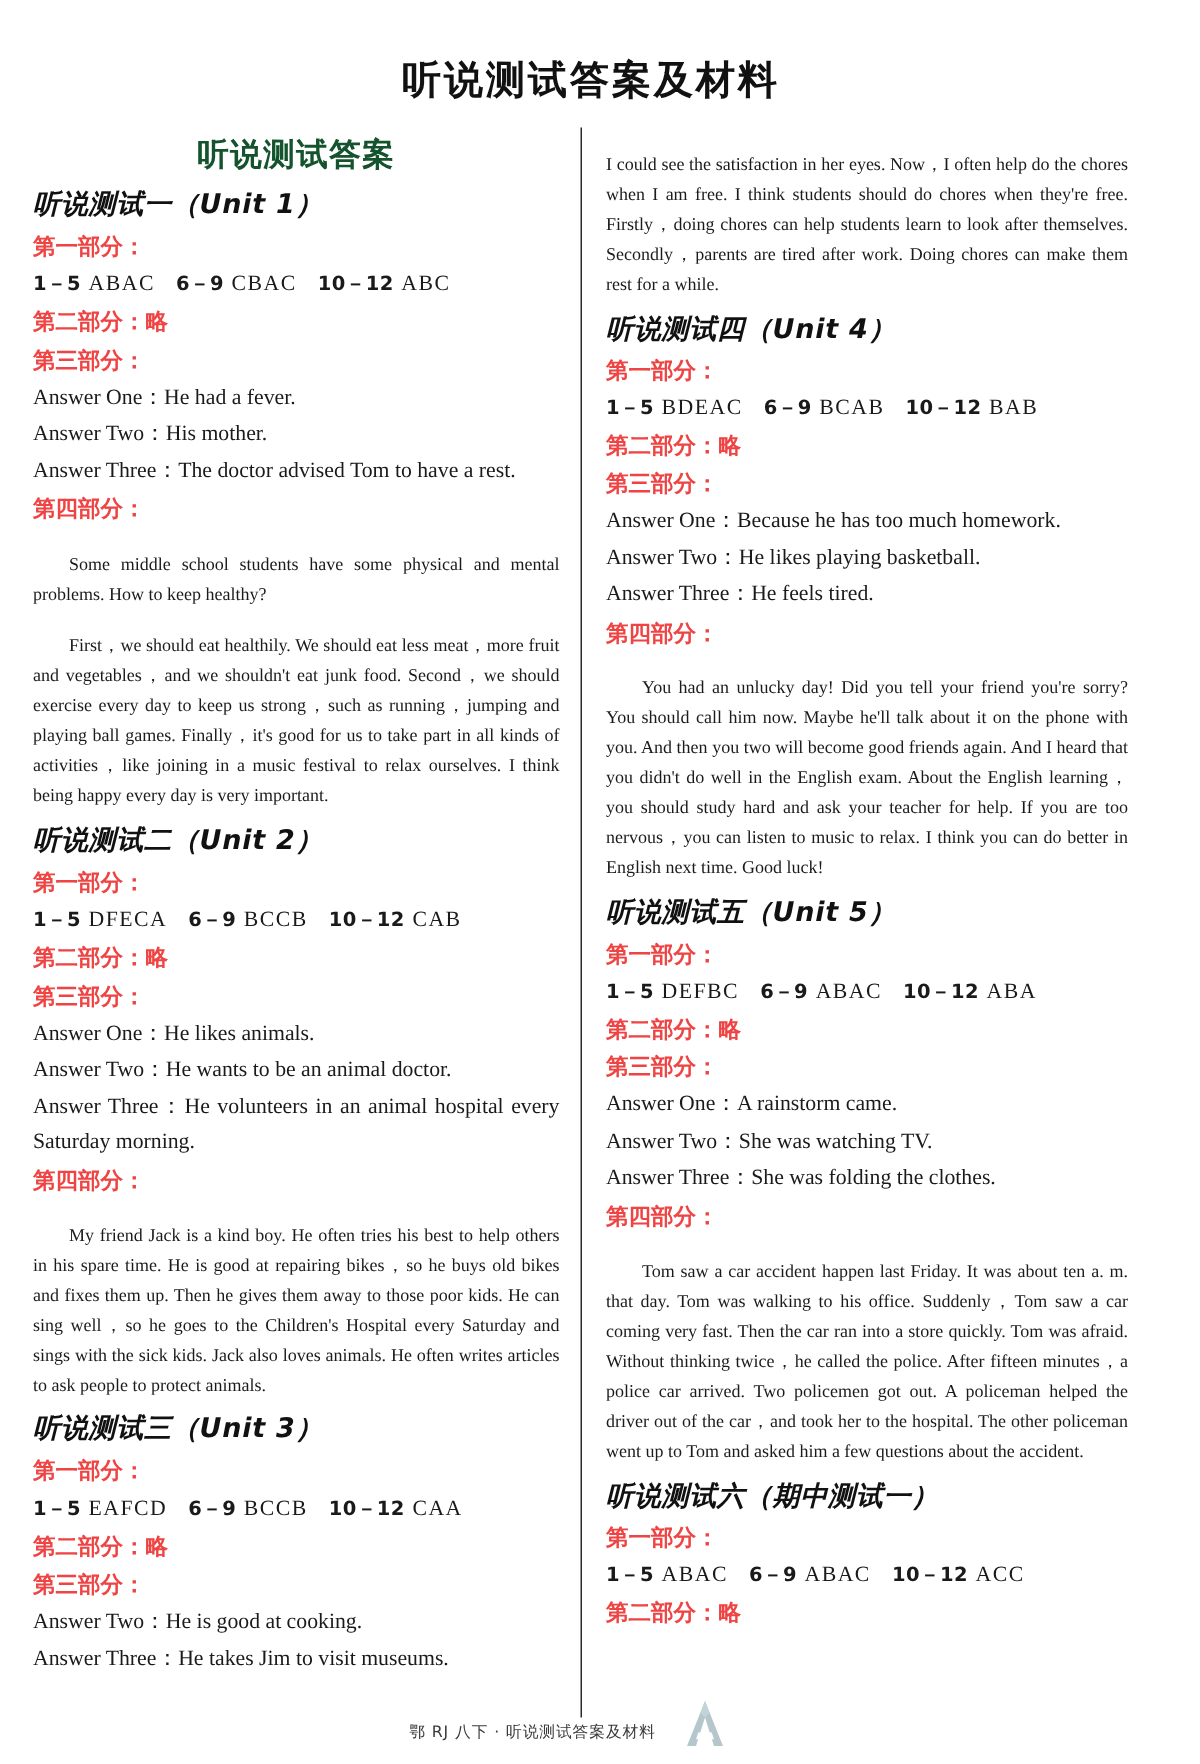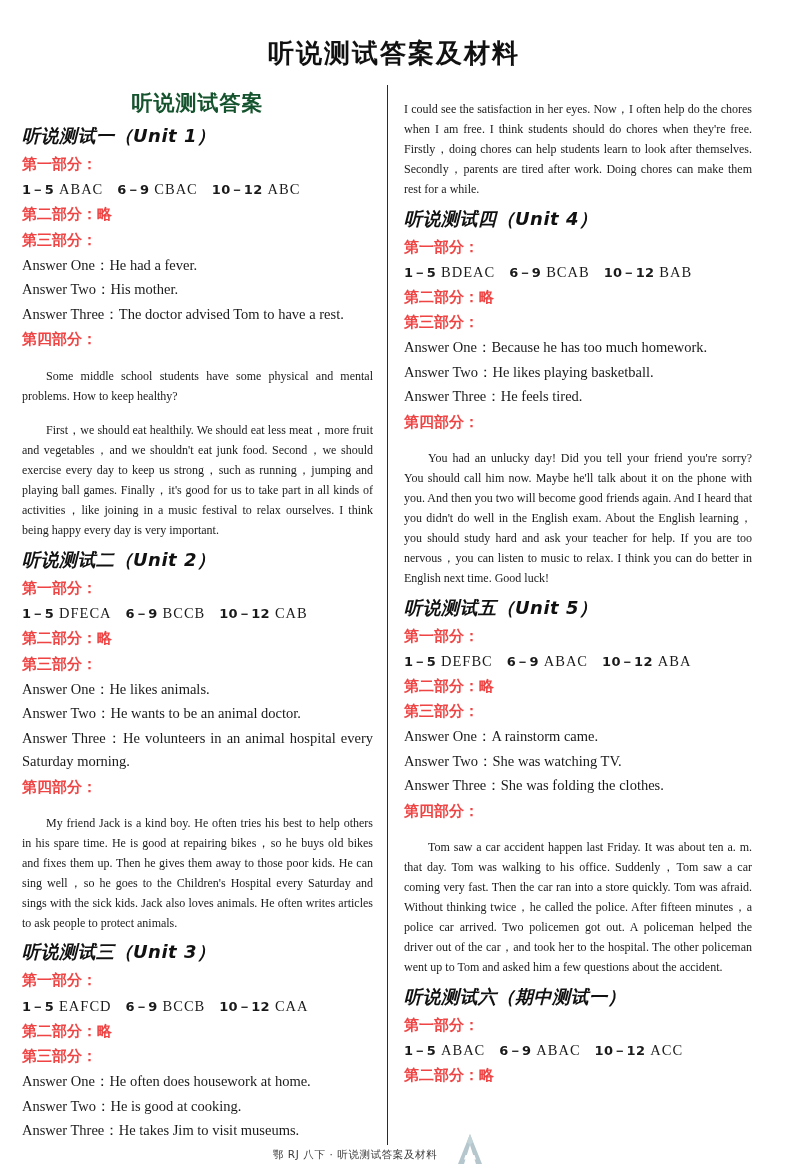--- a/index.html
+++ b/index.html
@@ -195,21 +195,20 @@
       </div>
 
       <div>
         <div class="sec-heading">听说测试三（Unit 3）</div>
         <div class="part-label">第一部分：</div>
         <div class="answer-key">
           <span class="rng">1－5</span><span class="ans">EAFCD</span><span class="rng">6－9</span><span class="ans">BCCB</span><span class="rng">10－12</span><span class="ans">CAA</span>
         </div>
         <div class="part-label">第二部分：略</div>
         <div class="part-label">第三部分：</div>
-        <div class="answer-line">Answer One：He often does housework at home.</div>
         <div class="answer-line">Answer Two：He is good at cooking.</div>
         <div class="answer-line">Answer Three：He takes Jim to visit museums.</div>
 
       </div>
 
     </div>
 
     <div class="col col-right">
 
       <div class="passage" style="text-indent:0">I could see the satisfaction in her eyes. Now，I often help do the chores when I am free. I think students should do chores when they're free. Firstly，doing chores can help students learn to look after themselves. Secondly，parents are tired after work. Doing chores can make them rest for a while.</div>

